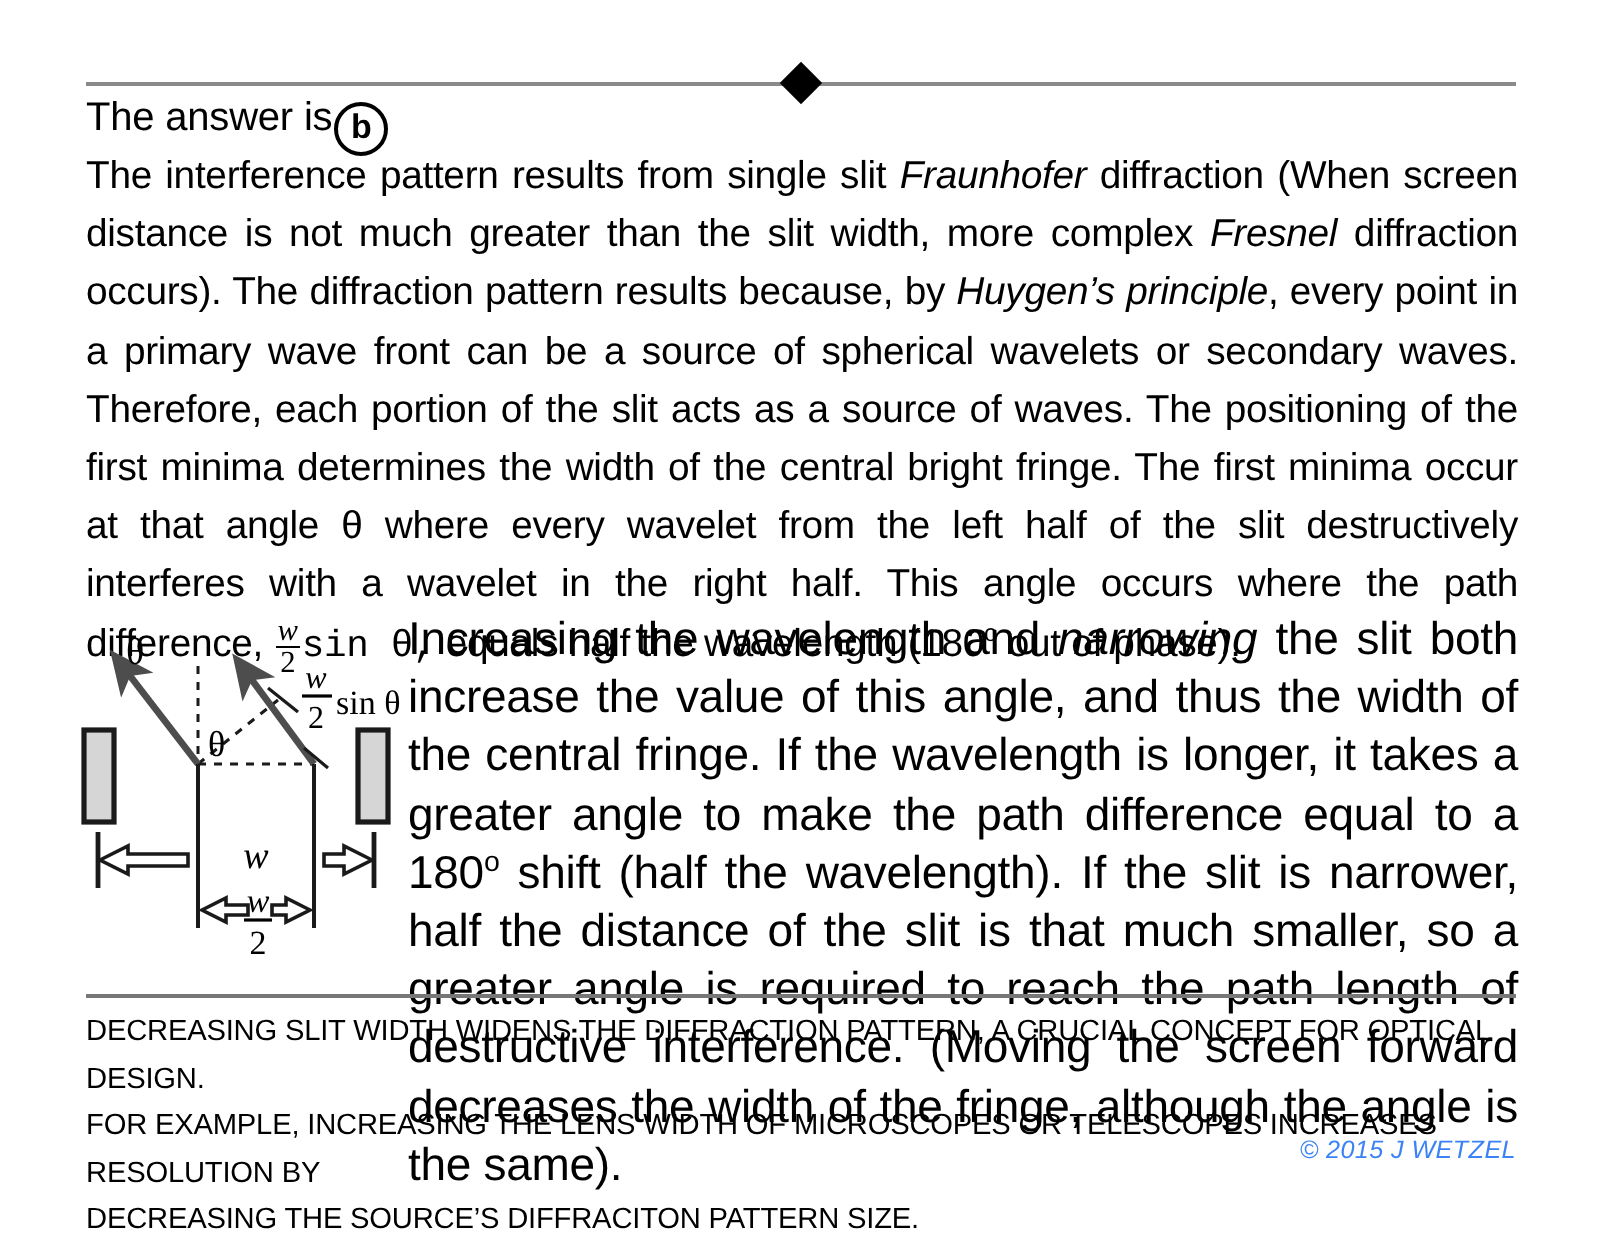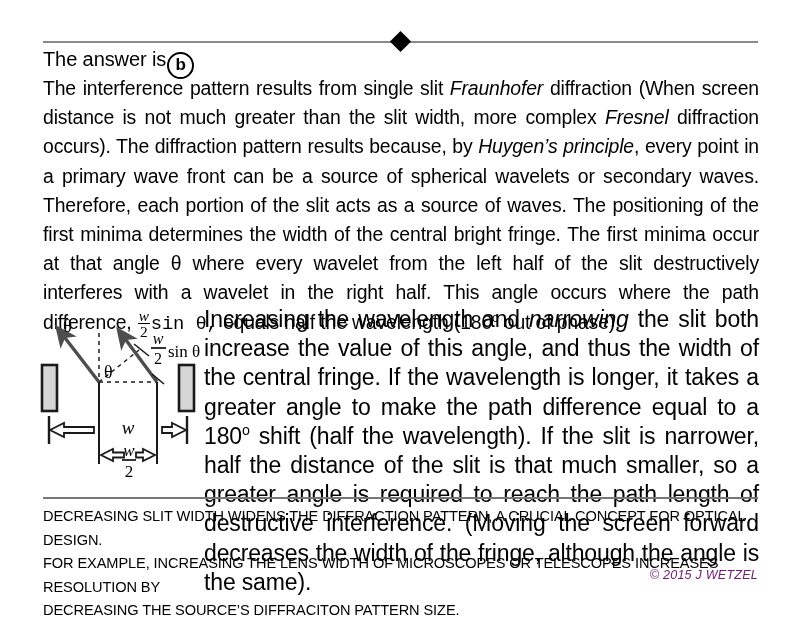--- a/index.html
+++ b/index.html
@@ -154,21 +154,21 @@
     letter-spacing: -0.1px;
   }
 
   
   .copyright {
     position: absolute;
     right: 42px;
     top: 568px;
     font-size: 12.6px;
     font-style: italic;
-    color: #701a75;
+    color: #3b82f6;
     letter-spacing: 0.2px;
     margin-left: 22px;
   }
 </style>
 </head>
 <body>
 
 <div class="page">
 
   <div class="top-rule"></div>

